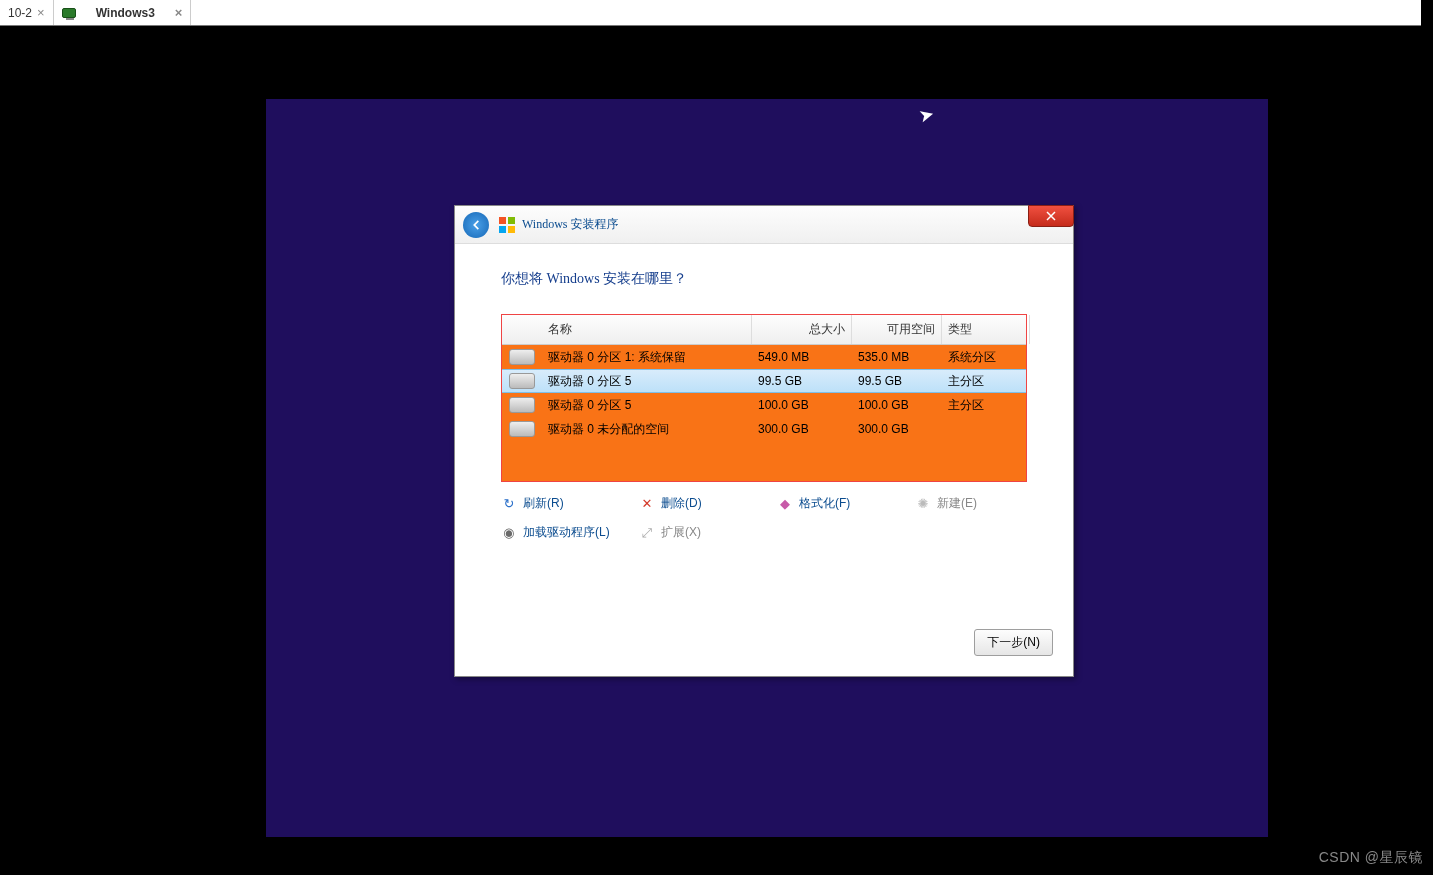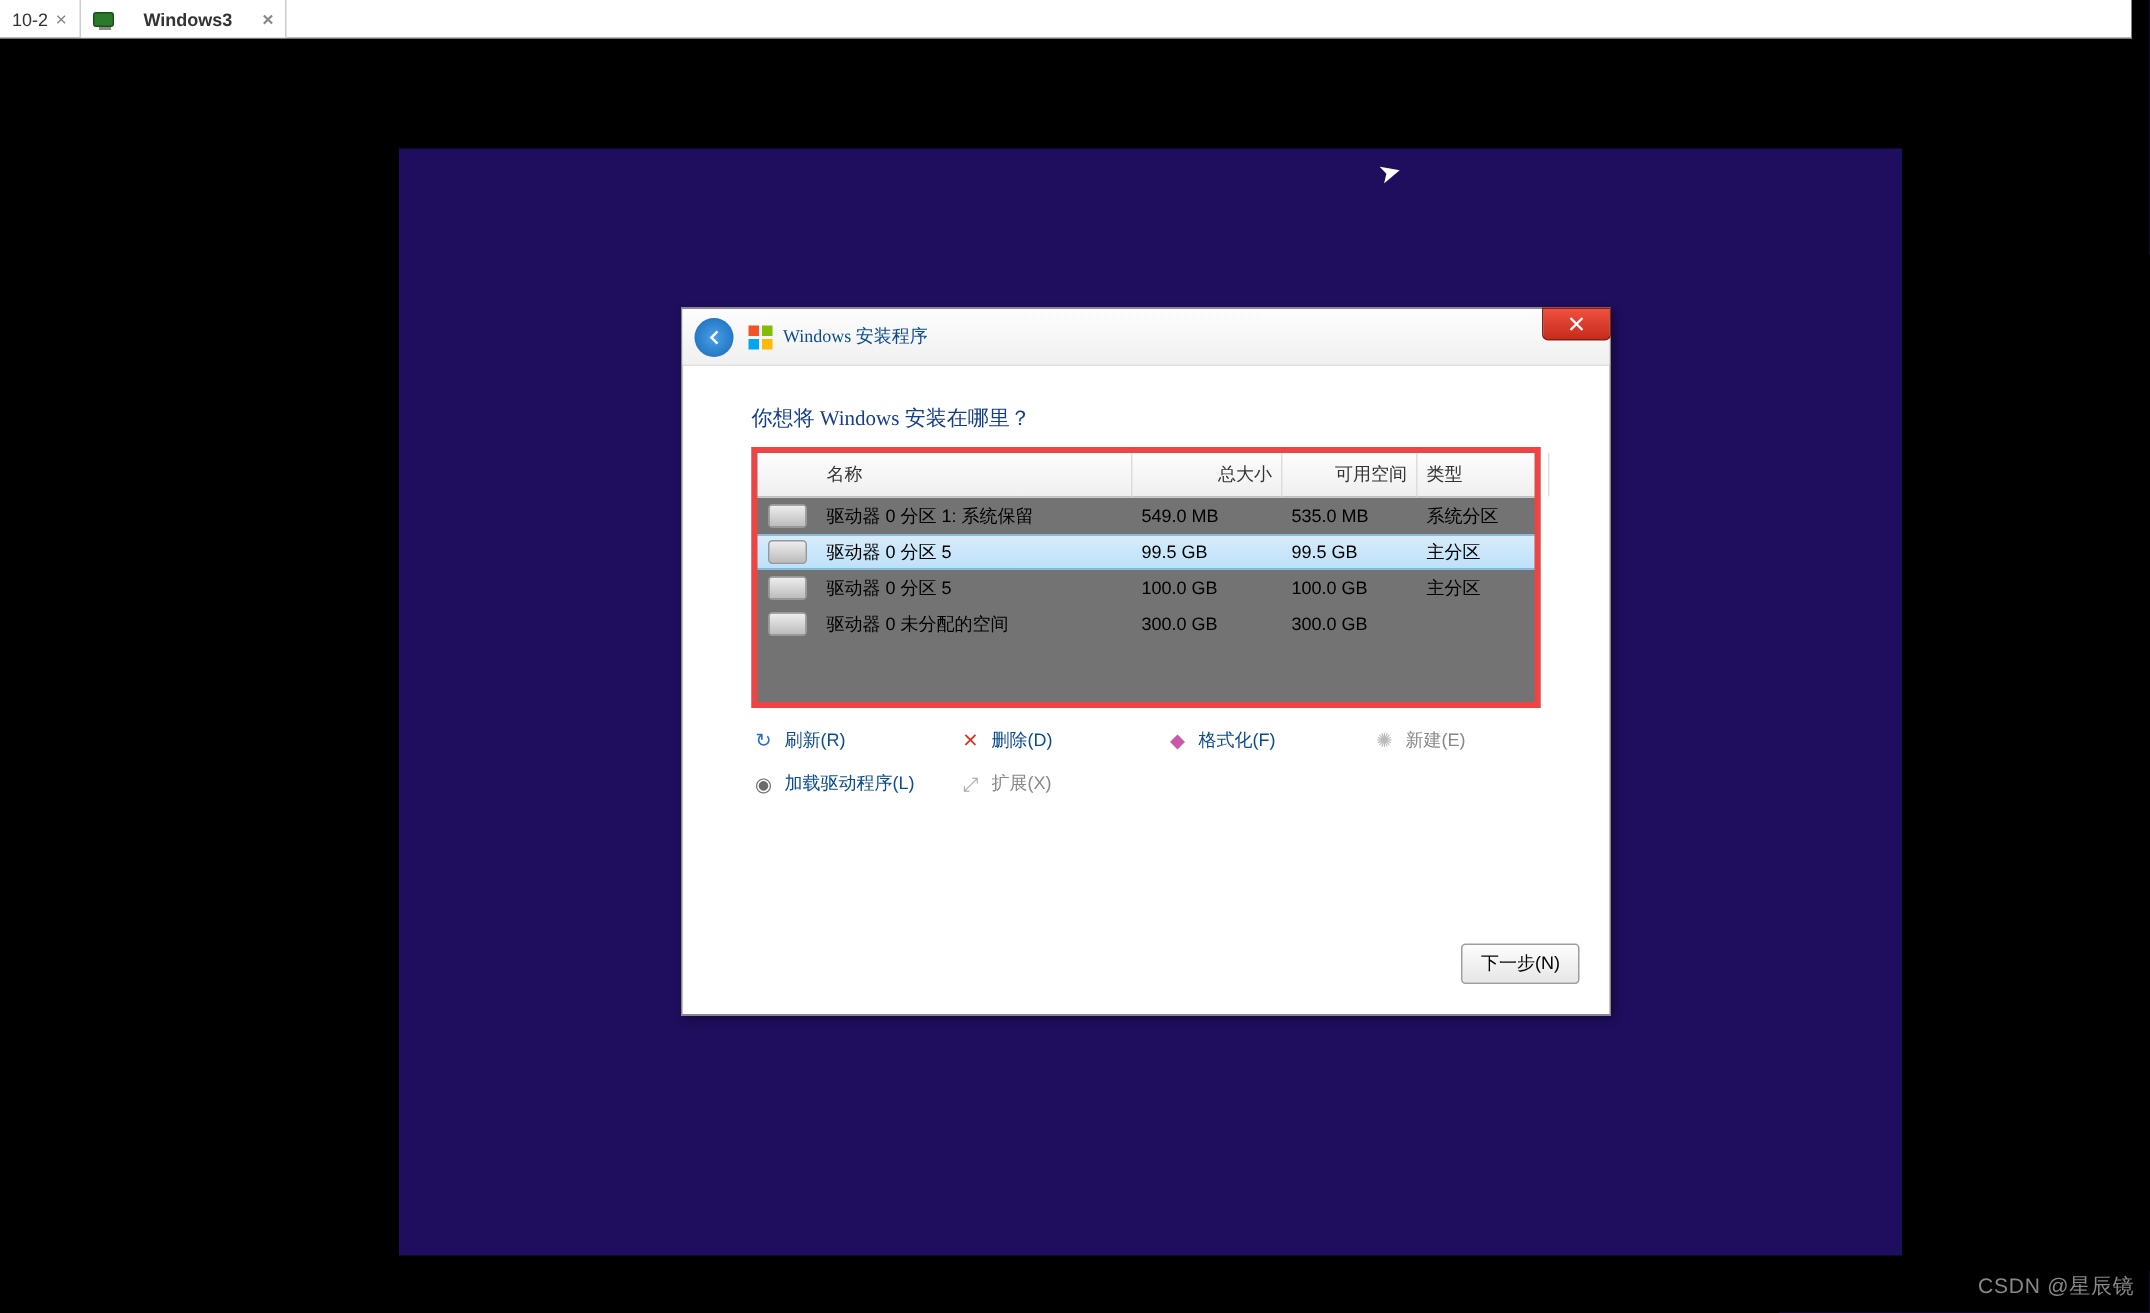--- a/index.html
+++ b/index.html
@@ -82,25 +82,25 @@
 .titlebar .closebtn {
   position: absolute; right: -1px; top: -1px;
   width: 46px; height: 22px;
   background: linear-gradient(#f05040,#c52b1b);
   border: 1px solid #8a1f14;
   border-radius: 0 0 4px 4px;
   color: #fff; display:flex;align-items:center;justify-content:center;
   font-size: 13px; cursor: pointer;
 }
 .content { padding: 26px 46px 0; }
-.heading { color: #143d8c; font-size: 14px; margin-bottom: 10px; font-family: SimSun, serif; }
+.heading { color: #143d8c; font-size: 14px; margin-bottom: 26px; font-family: SimSun, serif; }
 
 .part-table {
-  border: 4px solid #ef4444;
-  background: #737373;
+  border: 1px solid #ef4444;
+  background: #f97316;
 }
 .pt-head, .pt-row {
   display: grid;
   grid-template-columns: 40px 210px 100px 90px 88px;
   align-items: center;
   font-size: 12px;
 }
 .pt-head {
   height: 30px; border-bottom: 1px solid #ccc;
   background: linear-gradient(#fdfdfd,#efefef);

